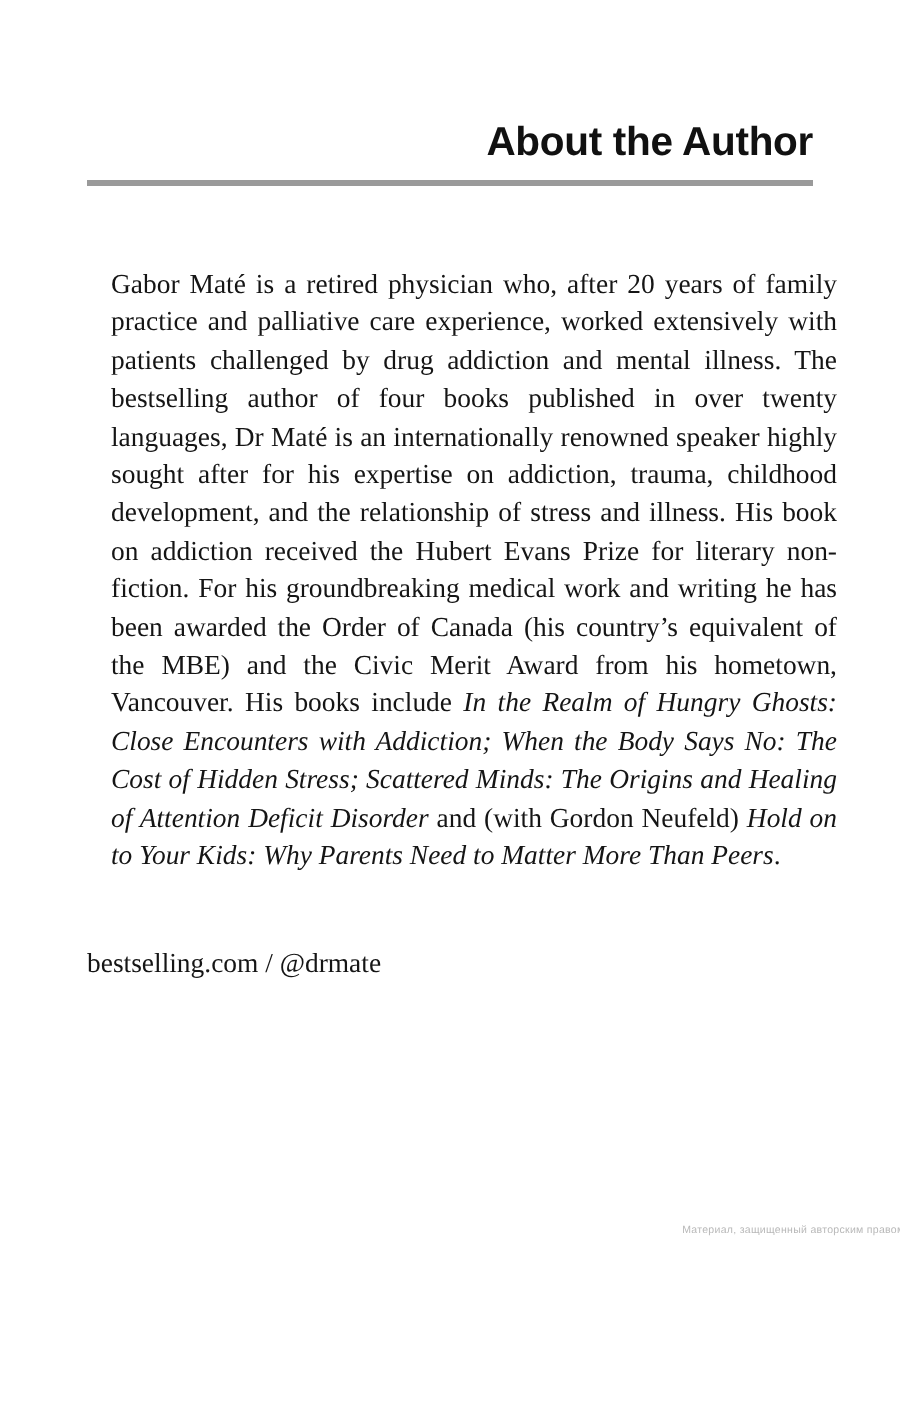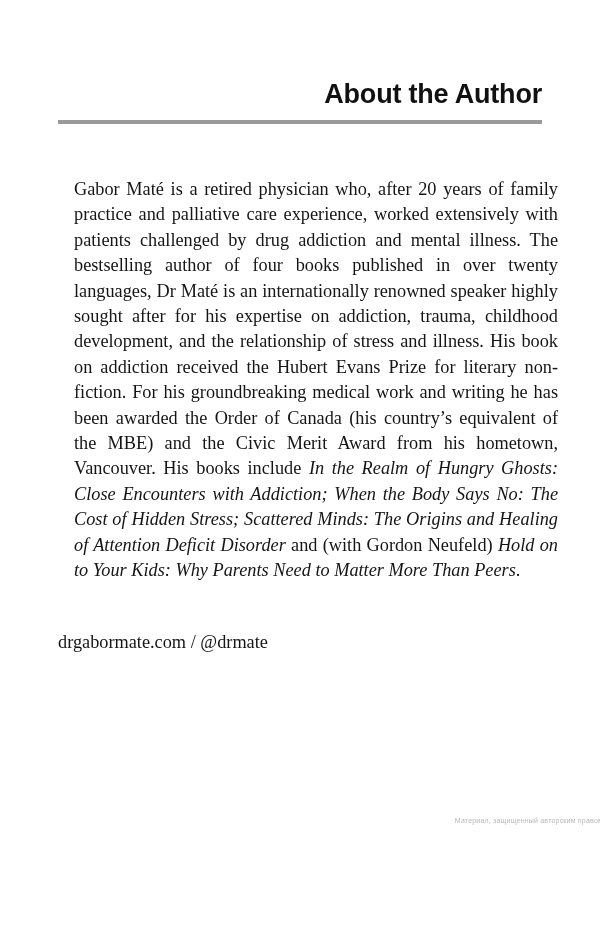--- a/index.html
+++ b/index.html
@@ -93,17 +93,17 @@
 
   <div class="title-block">
     <h1 class="page-title">About the Author</h1>
     <div class="title-rule"></div>
   </div>
 
   <div class="body-block">
     <p class="para"><span>Gabor Maté is a retired physician who, after 20 years of family practice and palliative care experience, worked extensively with patients challenged by drug addiction and mental illness. The bestselling author of four books published in over twenty languages, Dr Maté is an internationally renowned speaker highly sought after for his expertise on addiction, trauma, childhood development, and the relationship of stress and illness. His book on addiction received the Hubert Evans Prize for literary non-fiction. For his groundbreaking medical work and writing he has been awarded the Order of Canada (his country’s equivalent of the MBE) and the Civic Merit Award from his hometown, Vancouver. His books include </span><em>In the Realm of Hungry Ghosts: Close Encounters with Addiction; When the Body Says No: The Cost of Hidden Stress; Scattered Minds: The Origins and Healing of Attention Deficit Disorder</em><span> and (with Gordon Neufeld) </span><em>Hold on to Your Kids: Why Parents Need to Matter More Than Peers</em><span>.</span></p>
   </div>
 
-  <div class="contact">drgabormate.com / @drmate</div>
+  <div class="contact">bestselling.com / @drmate</div>
 
   <div class="copyright-note">Материал, защищенный авторским правом</div>
 
 </div>
 
 </body></html>

